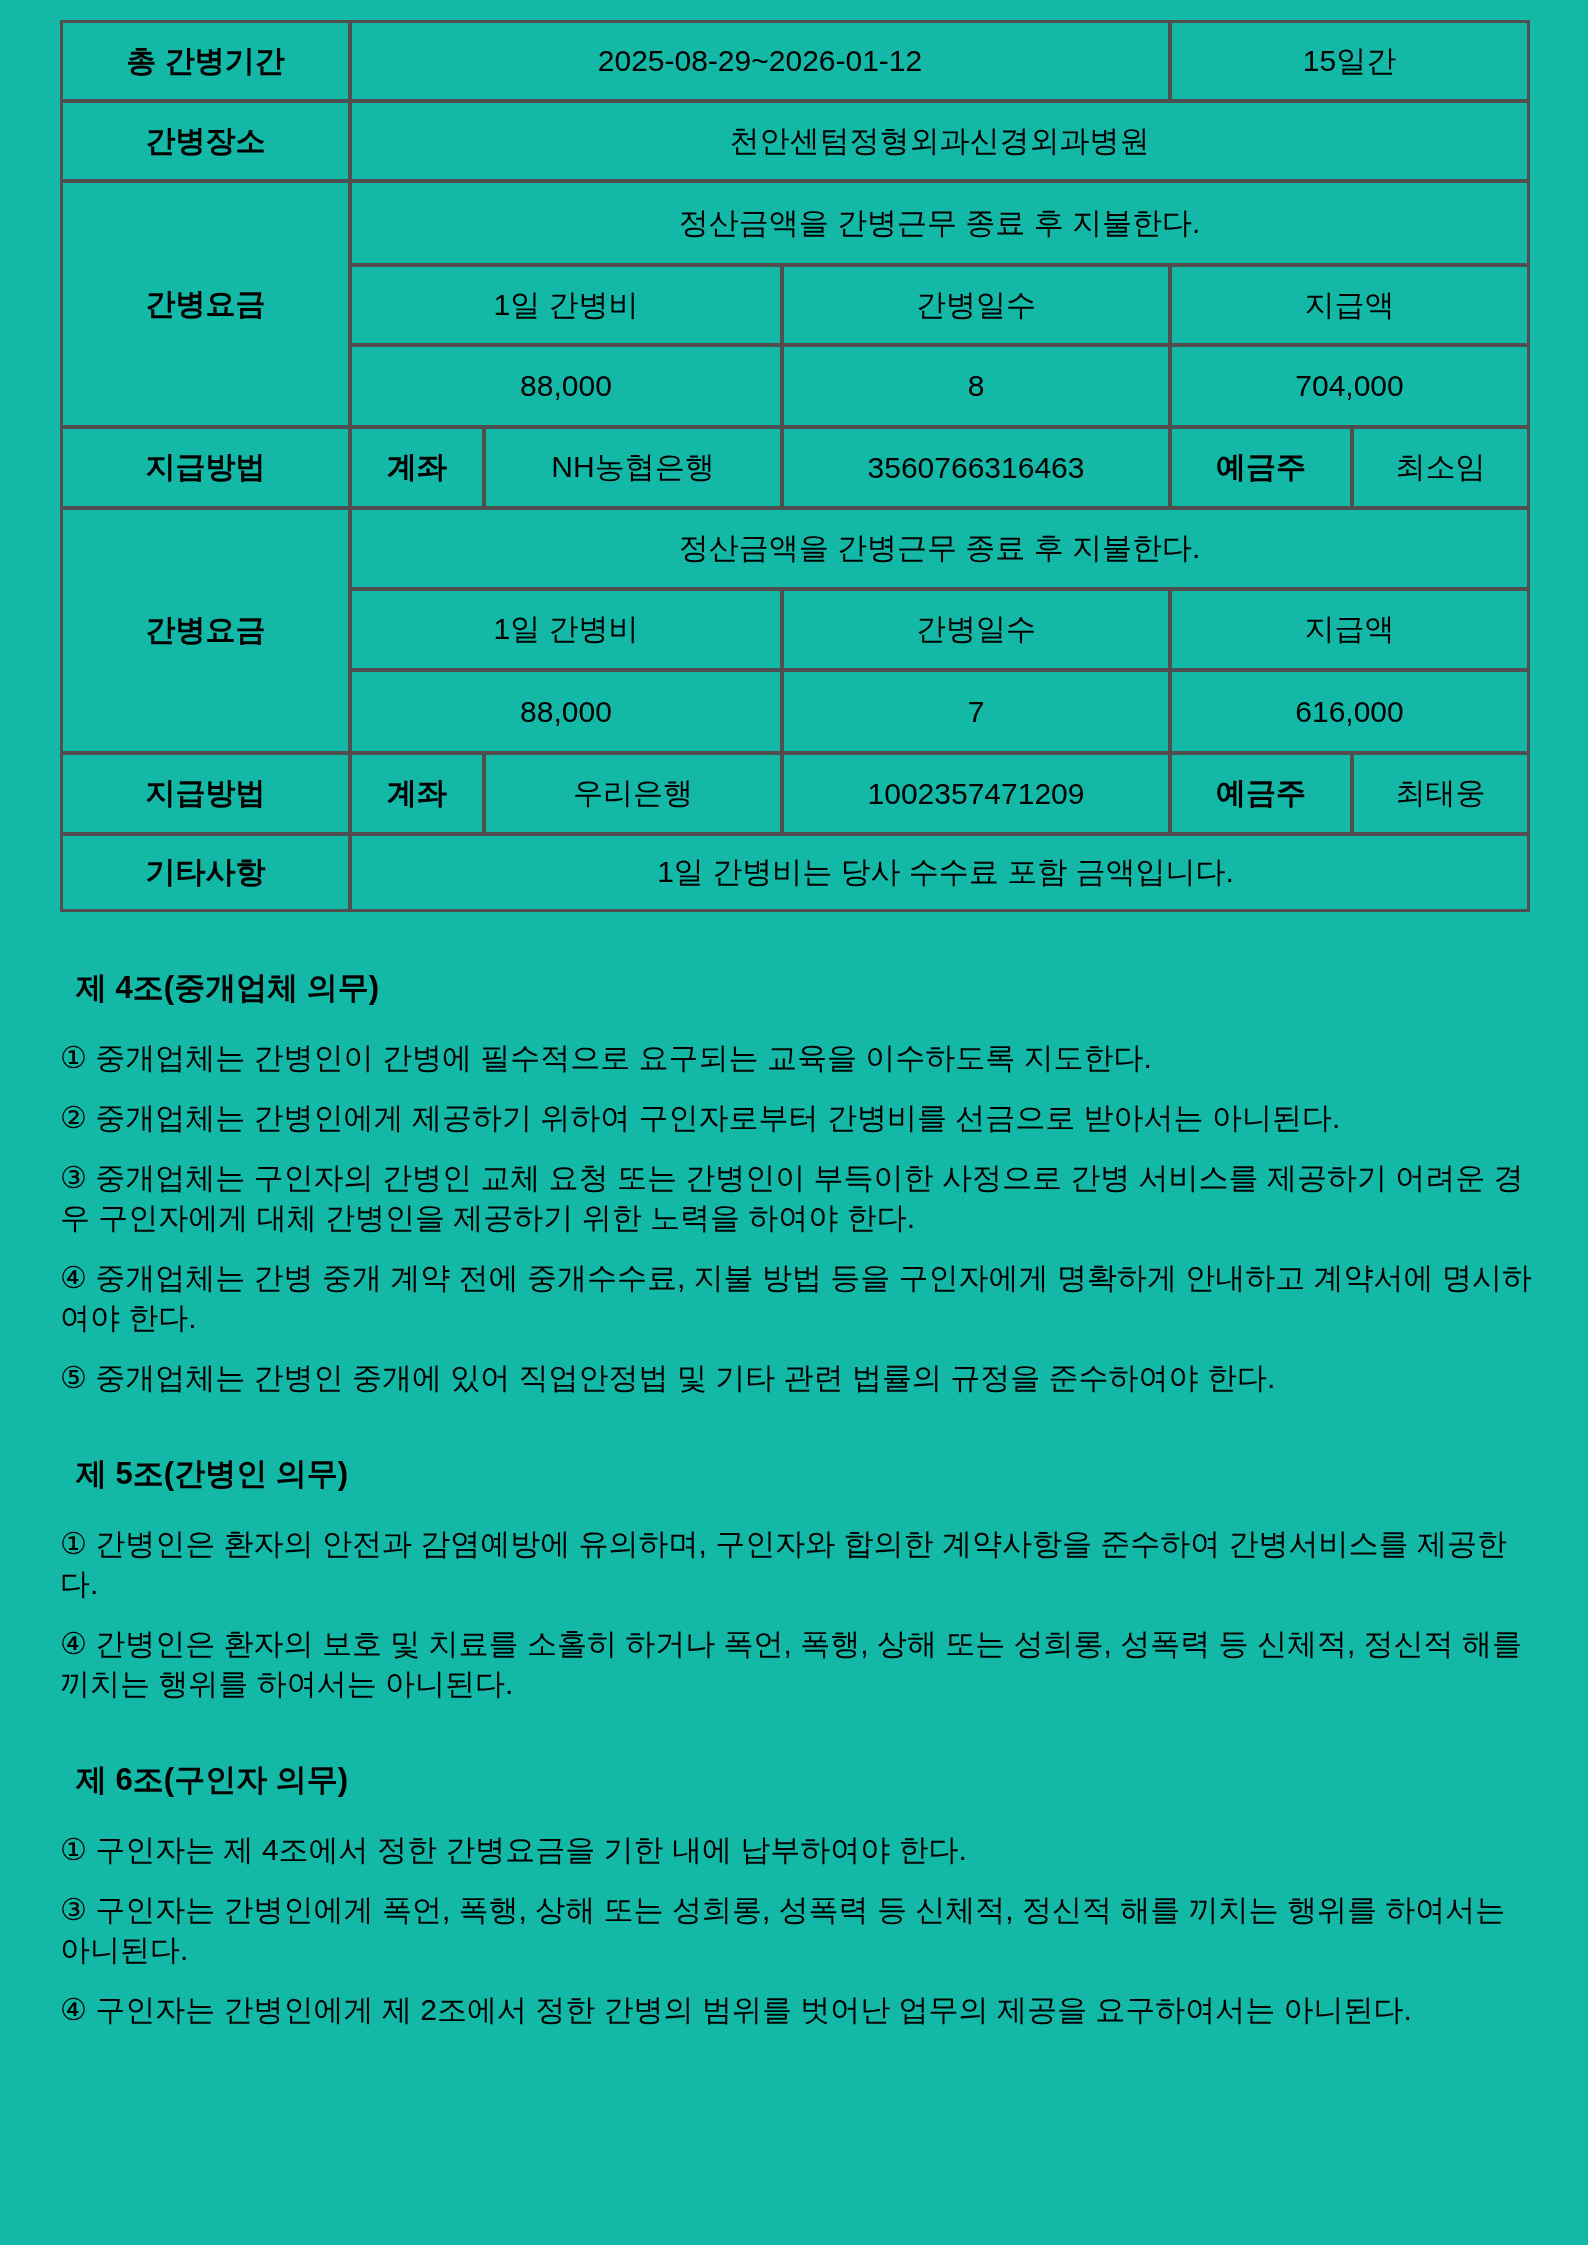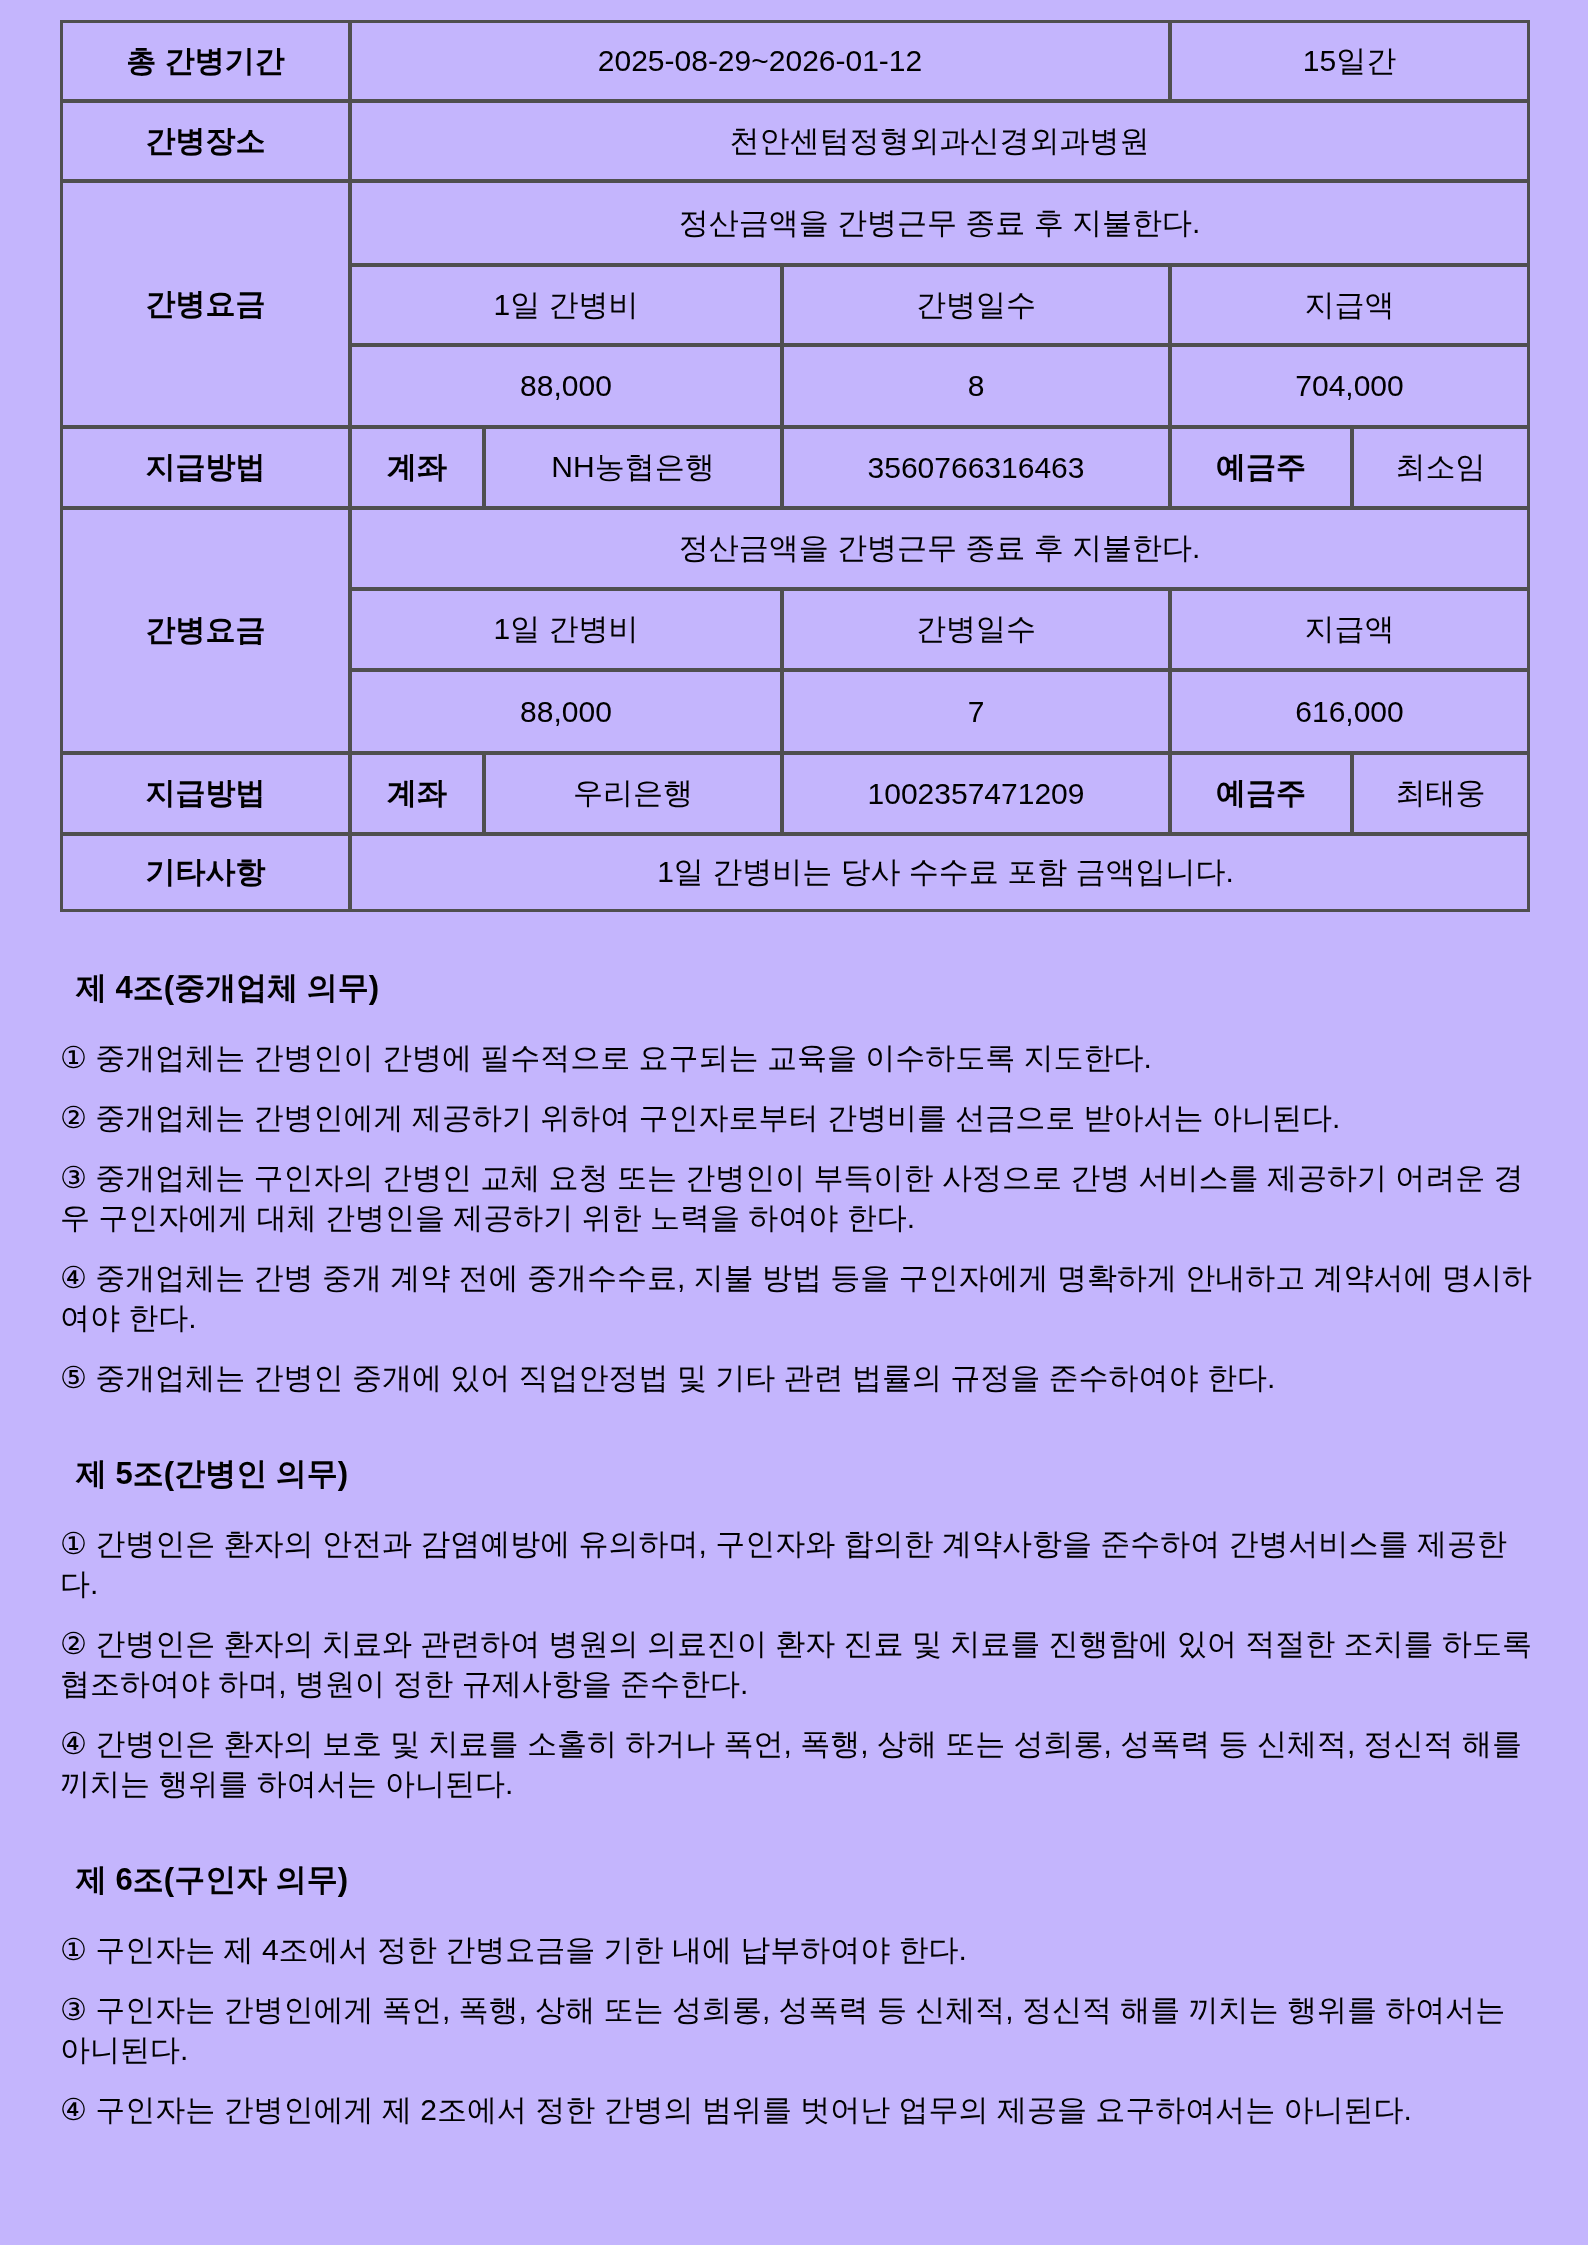--- a/index.html
+++ b/index.html
@@ -1,20 +1,20 @@
 <!DOCTYPE html>
 <html><head>
 <meta charset="utf-8">
 <style>
   html,body{margin:0;padding:0;background:#fff;}
   .page{
     position:relative;
     width:1588px;height:2245px;
     overflow:hidden;
-    background:#c4b5fd;
+    background:#14b8a6;
     color:#000;
     font-family:"Liberation Sans","DejaVu Sans",sans-serif;
   }
   table.contract{
     margin:20px 0 0 60px;
     width:1468px;
     table-layout:fixed;
     border-collapse:separate;
     border-spacing:0;
     border:1px solid #4f4f4f;
@@ -131,21 +131,20 @@
       <p>① 중개업체는 간병인이 간병에 필수적으로 요구되는 교육을 이수하도록 지도한다.</p>
       <p>② 중개업체는 간병인에게 제공하기 위하여 구인자로부터 간병비를 선금으로 받아서는 아니된다.</p>
       <p>③ 중개업체는 구인자의 간병인 교체 요청 또는 간병인이 부득이한 사정으로 간병 서비스를 제공하기 어려운 경우 구인자에게 대체 간병인을 제공하기 위한 노력을 하여야 한다.</p>
       <p>④ 중개업체는 간병 중개 계약 전에 중개수수료, 지불 방법 등을 구인자에게 명확하게 안내하고 계약서에 명시하여야 한다.</p>
       <p>⑤ 중개업체는 간병인 중개에 있어 직업안정법 및 기타 관련 법률의 규정을 준수하여야 한다.</p>
     </section>
 
     <section>
       <h2>제 5조(간병인 의무)</h2>
       <p>① 간병인은 환자의 안전과 감염예방에 유의하며, 구인자와 합의한 계약사항을 준수하여 간병서비스를 제공한다.</p>
-      <p>② 간병인은 환자의 치료와 관련하여 병원의 의료진이 환자 진료 및 치료를 진행함에 있어 적절한 조치를 하도록 협조하여야 하며, 병원이 정한 규제사항을 준수한다.</p>
       <p>④ 간병인은 환자의 보호 및 치료를 소홀히 하거나 폭언, 폭행, 상해 또는 성희롱, 성폭력 등 신체적, 정신적 해를 끼치는 행위를 하여서는 아니된다.</p>
     </section>
 
     <section>
       <h2>제 6조(구인자 의무)</h2>
       <p>① 구인자는 제 4조에서 정한 간병요금을 기한 내에 납부하여야 한다.</p>
       <p>③ 구인자는 간병인에게 폭언, 폭행, 상해 또는 성희롱, 성폭력 등 신체적, 정신적 해를 끼치는 행위를 하여서는 아니된다.</p>
       <p>④ 구인자는 간병인에게 제 2조에서 정한 간병의 범위를 벗어난 업무의 제공을 요구하여서는 아니된다.</p>
     </section>
 

